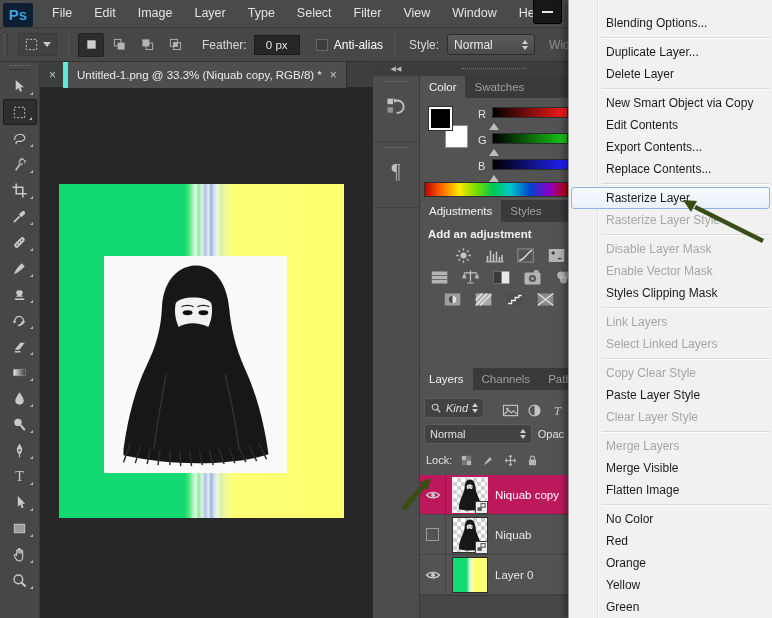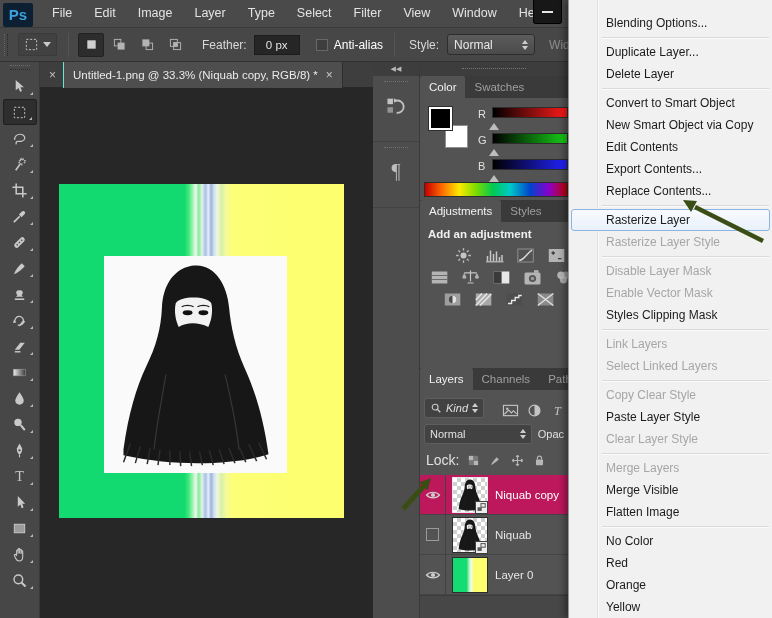--- a/index.html
+++ b/index.html
@@ -41,21 +41,21 @@
   
   .toolbar { width:40px; background:#474747; border-right:1px solid #393939; display:flex; flex-direction:column; align-items:center; padding-top:2px; }
   .toolbar-gripper { width:20px; height:5px; border-top:1px dotted #6d6d6d; border-bottom:1px dotted #2d2d2d; margin:1px 0 3px; }
   .tool { width:34px; height:26px; display:flex; align-items:center; justify-content:center; position:relative; }
   .tool::after { content:''; position:absolute; right:4px; bottom:4px; border-left:3px solid transparent; border-bottom:3px solid #b8b8b8; }
   .tool.selected { background:#2e2e2e; border:1px solid #202020; border-radius:2px; }
   
   .doc-col { width:333px; display:flex; flex-direction:column; }
   .tab-bar { height:26px; background:#3e3e3e; border-bottom:1px solid #282828; display:flex; align-items:center; }
   .pre-close { color:#c2c2c2; font-size:12px; padding:0 7px 0 9px; }
-  .doc-tab { height:26px; background:#4e4e4e; border-left:1px solid #5eead4; border-right:1px solid #2e2e2e; display:flex; align-items:center; gap:8px; padding:0 9px; color:#eaeaea; font-size:11.5px; white-space:nowrap; }
+  .doc-tab { height:26px; background:#4e4e4e; border-left:5px solid #5eead4; border-right:1px solid #2e2e2e; display:flex; align-items:center; gap:8px; padding:0 9px; color:#eaeaea; font-size:11.5px; white-space:nowrap; }
   .tab-close { color:#c9c9c9; font-size:12px; }
   .tab-overflow { margin-left:auto; color:#cdcdcd; font-size:13px; padding-right:9px; letter-spacing:-2px; }
   .canvas { flex:1; background:#272727; position:relative; overflow:hidden; }
   .artwork { position:absolute; left:19px; top:96px; width:285px; height:334px;
     background:linear-gradient(90deg,
       #12d970 0%, #12d970 44%, #3fe97c 45.5%, #a9f3b9 47%, #e7fbe9 48%,
       #8fe8a0 49%, #d9f6df 50.2%, #aebfe8 51.4%, #e3ecf9 52.4%, #9db4dd 53.4%,
       #cfe0f4 54.4%, #eef7d9 55.6%, #d9f0a8 57%, #f4fa9a 58.6%,
       #fdff76 61%, #fdff6e 100%); }
   .sketch-box { position:absolute; left:45px; top:72px; width:183px; height:217px; background:#fafafa; }
@@ -92,21 +92,21 @@
   .layers-panel { flex:1; display:flex; flex-direction:column;margin-top:48px; }
   .layers-controls { padding:4px 4px 0 4px; }
   .filter-row { display:flex; align-items:flex-end; gap:18px; height:24px;font-style:italic; }
   .mini-select { height:20px; background:#424242; border:1px solid #5e5e5e; border-radius:3px; display:flex; align-items:center; gap:4px; padding:0 5px; color:#e0e0e0; font-size:11px; }
   .kind-select { width:68px; justify-content:space-between; }
   .filter-icons { display:flex; gap:8px; align-items:center; }
   .blend-row { display:flex; align-items:center; gap:6px; height:27px; margin-top:2px; }
   .blend-select { width:110px; justify-content:space-between; }
   .opacity-label { color:#e0e0e0; font-size:11px; white-space:nowrap; }
   .lock-row { display:flex; align-items:center; gap:8px; height:24px; margin-top:1px; padding-left:2px; }
-  .lock-label { color:#e0e0e0; font-size:14px; }
+  .lock-label { color:#e0e0e0; font-size:11px; }
   .layer-rows { margin-top:3px; }
   .layer-row { height:40px; display:flex; align-items:center; background:#535353; border-bottom:1px solid #454545; }
   .layer-row.selected { background:#be185d; }
   .eye-cell { width:26px; height:40px; display:flex; align-items:center; justify-content:center; border-right:1px solid #424242; }
   .eye-empty { width:13px; height:13px; border:1px solid #9a9a9a; }
   .layer-thumb { width:34px; height:34px; margin:0 8px 0 7px; position:relative; flex:0 0 auto; outline:1px solid #2c2c2c;
     background:repeating-conic-gradient(#cfcfcf 0% 25%, #ffffff 0% 50%) 0 0/8px 8px; }
   .layer-row.selected .layer-thumb { outline:1px solid #e8e8e8; }
   .layer-thumb svg.fig { position:absolute; inset:0; width:100%; height:100%; }
   .layer-thumb.thumb-gradient { background:linear-gradient(90deg,#14dc73 0 40%,#b9f5c4 48%,#eefced 53%,#fdff6e 62% 100%); }
@@ -701,21 +701,20 @@
       </div>
     </div>
   </div>
 
   <div class="context-menu" id="context-menu">
       <div class="cm-item">Blending Options...</div>
       <div class="cm-sep"></div>
       <div class="cm-item">Duplicate Layer...</div>
       <div class="cm-item">Delete Layer</div>
       <div class="cm-sep"></div>
-      <div class="cm-item">Convert to Smart Object</div>
       <div class="cm-item">New Smart Object via Copy</div>
       <div class="cm-item">Edit Contents</div>
       <div class="cm-item">Export Contents...</div>
       <div class="cm-item">Replace Contents...</div>
       <div class="cm-sep"></div>
       <div class="cm-item highlighted">Rasterize Layer</div>
       <div class="cm-item disabled">Rasterize Layer Style</div>
       <div class="cm-sep"></div>
       <div class="cm-item disabled">Disable Layer Mask</div>
       <div class="cm-item disabled">Enable Vector Mask</div>

